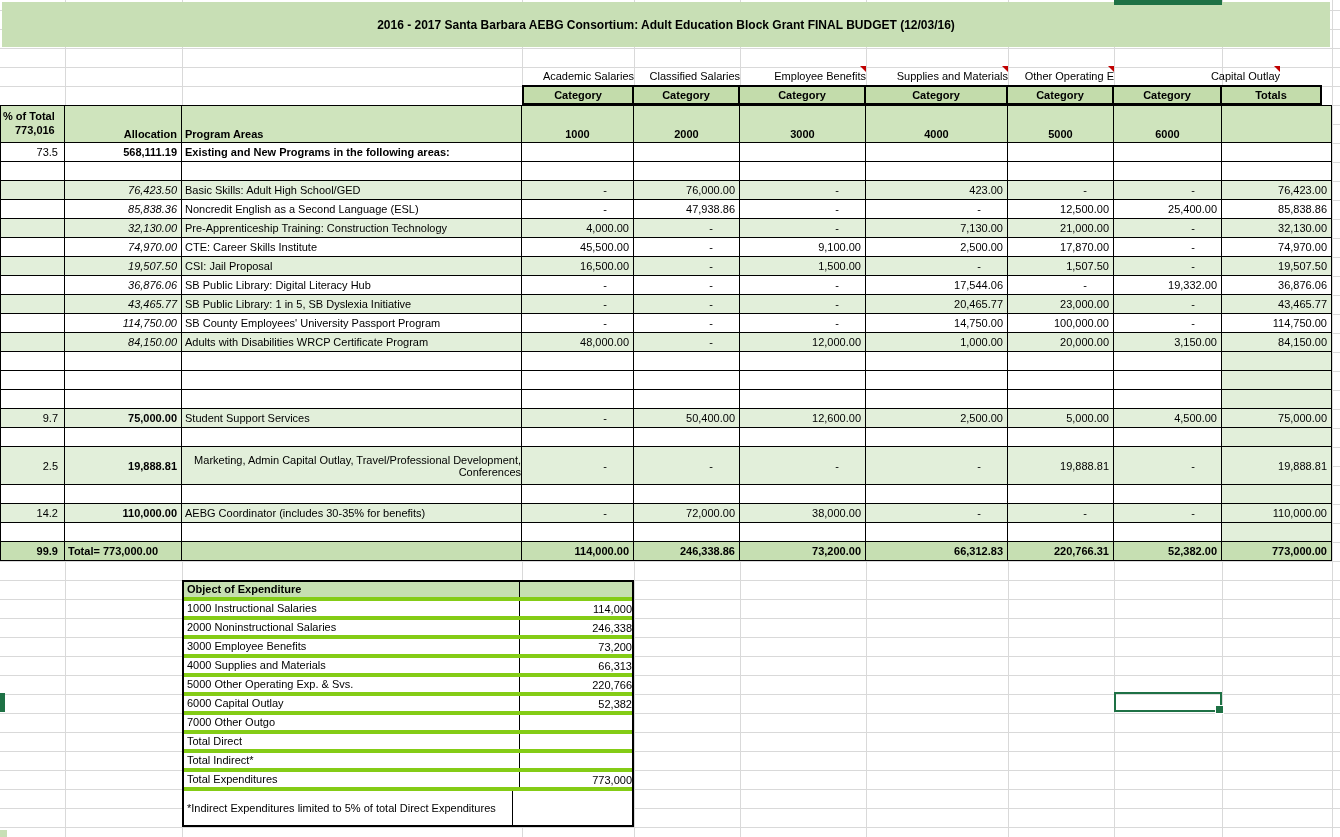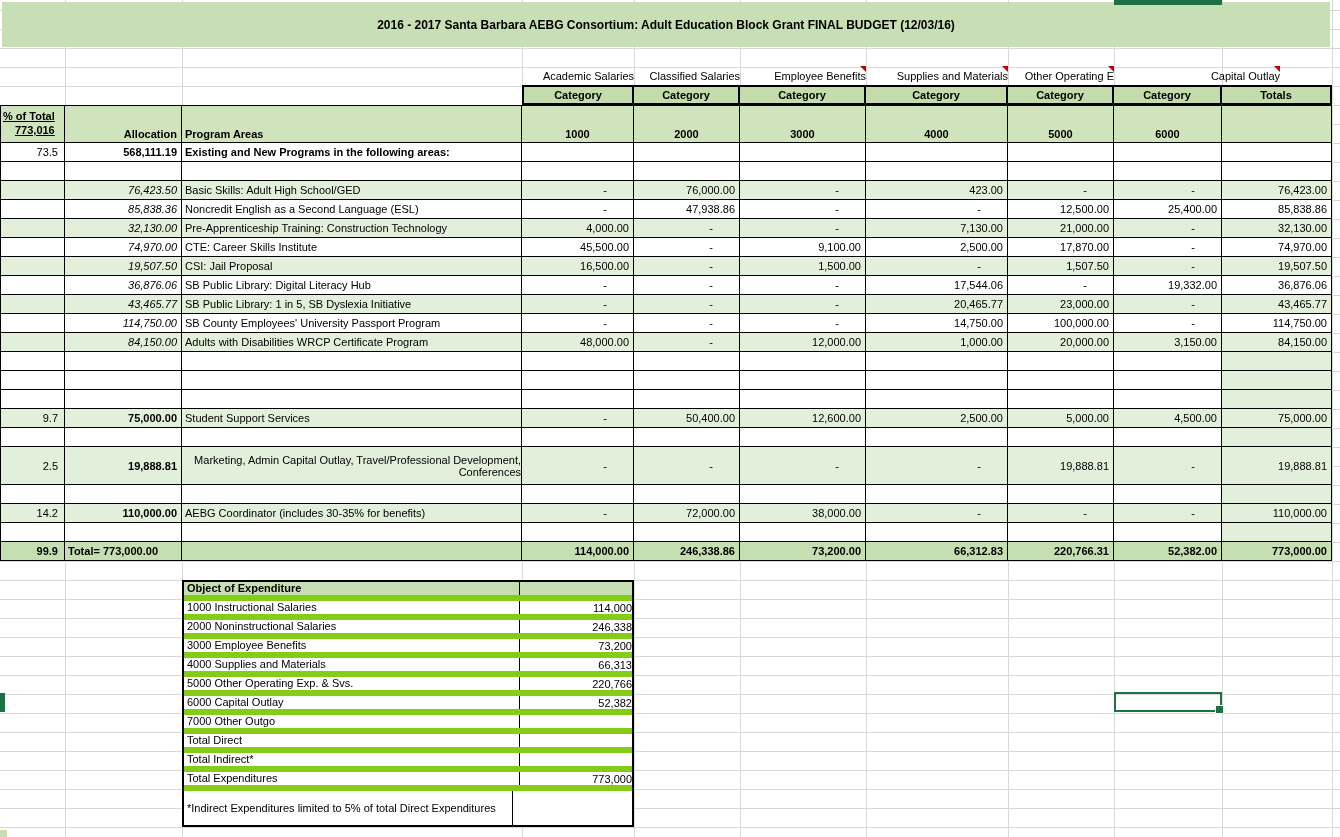--- a/index.html
+++ b/index.html
@@ -30,47 +30,47 @@
     padding-left:3px;box-sizing:border-box;white-space:nowrap;overflow:hidden;}
   #cl0{left:522px;width:112px}#cl1{left:634px;width:106px}#cl2{left:740px;width:126px}
   #cl3{left:866px;width:142px}#cl4{left:1008px;width:106px}#cl5{left:1172px;width:108px}
   .tri{position:absolute;top:0;right:0;width:0;height:0;
     border-top:6px solid #c00000;border-left:6px solid transparent;}
   
   #category-row{position:absolute;left:522px;top:85px;display:flex;}
   .cat{box-sizing:border-box;height:20px;border:2px solid #000;border-left:none;background:#c3dcab;
     font-weight:bold;font-size:11px;display:flex;align-items:center;justify-content:center;}
   #category-row .cat:first-child{border-left:2px solid #000;}
-  .cw0{width:112px}.cw1{width:106px}.cw2{width:126px}.cw3{width:142px}.cw4{width:106px}.cw5{width:108px}.cw6{width:110px}
+  .cw0{width:112px}.cw1{width:106px}.cw2{width:126px}.cw3{width:142px}.cw4{width:106px}.cw5{width:108px}.cw6{width:100px}
   
   #main-rows{position:absolute;left:0;top:105px;width:1332px;}
   .mrow{display:flex;height:19px;}
   .cell{box-sizing:border-box;border-right:1px solid #000;border-bottom:1px solid #000;background:#fff;
     font-size:11px;display:flex;align-items:center;overflow:hidden;line-height:12px;}
   .c0{width:65px;justify-content:flex-end;padding-right:6px;border-left:1px solid #000;}
   .c1{width:117px;justify-content:flex-end;padding-right:4px;}
   .c2{width:340px;padding-left:3px;}
   .c3{width:112px}.c4{width:106px}.c5{width:126px}.c6{width:142px}.c7{width:106px}.c8{width:108px}.c9{width:110px}
   .c3,.c4,.c5,.c6,.c7,.c8,.c9{justify-content:flex-end;padding-right:4px;}
   .dash{padding-right:26px !important;}
   .header2 .cell{background:#cfe4bd;font-weight:bold;border-top:1px solid #000;
     align-items:flex-end;padding-bottom:2px;}
-  .header2 .c0{justify-content:flex-start;padding-left:2px;white-space:pre-line;align-items:center;line-height:14px;text-decoration:underline;}
+  .header2 .c0{justify-content:flex-start;padding-left:2px;white-space:pre-line;align-items:center;line-height:14px;}
   .header2 .c3,.header2 .c4,.header2 .c5,.header2 .c6,.header2 .c7,.header2 .c8{justify-content:center;padding-right:0;}
   .hl .cell{background:#e2efda;}
   .tg .c9{background:#e2efda;}
   .section .c1,.section .c2{font-weight:bold;}
   .support .c1{font-weight:bold;}
   .program .c1{font-style:italic;}
   .total .cell{background:#c6dfb2;font-weight:bold;}
   .total .c1{justify-content:flex-start;padding-left:3px;}
   
   #obj-table{position:absolute;left:182px;top:580px;width:452px;border:2px solid #000;
     box-sizing:border-box;background:#fff;}
-  .orow{display:flex;height:19px;border-bottom:6px solid #84cc16;box-sizing:border-box;}
+  .orow{display:flex;height:19px;border-bottom:4px solid #84cc16;box-sizing:border-box;}
   #obj-table .orow:last-child{border-bottom:none;gap:7px;}
   .ofoot{height:34px;}
   .olabel{flex:1;border-right:1px solid #000;font-size:11px;padding:0 3px;display:flex;
     align-items:center;line-height:12.5px;}
   .oval{width:112px;font-size:11px;display:flex;align-items:center;justify-content:flex-end;
     box-sizing:border-box;}
   .ohead{background:#c6dfb2;font-weight:bold;}
   
   #selected-cell{position:absolute;left:1114px;top:692px;width:108px;height:20px;
     border:2px solid #1e7145;box-sizing:border-box;}

